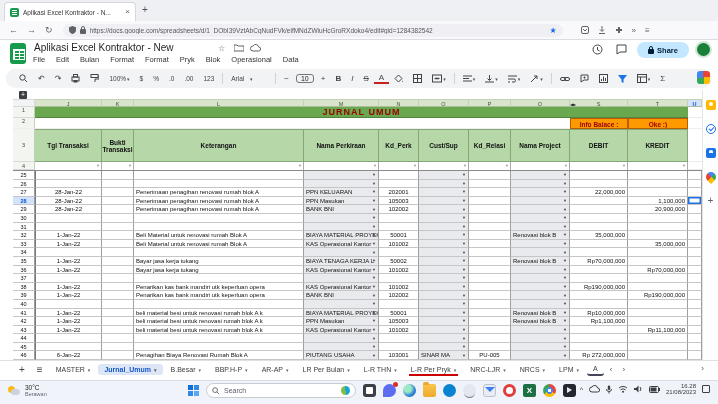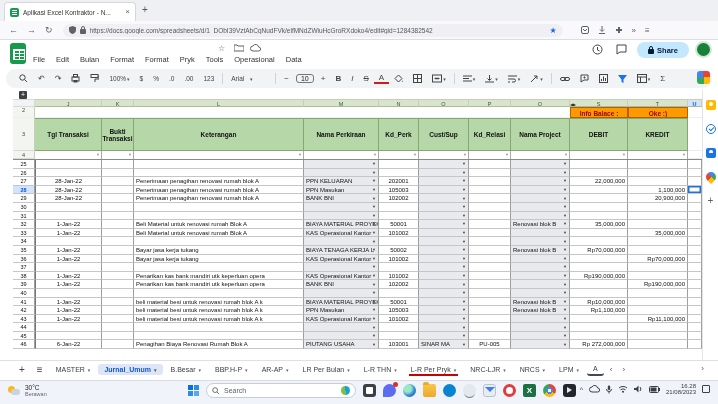--- a/index.html
+++ b/index.html
@@ -212,35 +212,36 @@
       <svg width="8" height="8" viewBox="0 0 8 8">
           <path d="M1 3h2V1h2v2h2v2H5v2H3V5H1Z" fill="#5f6368"></path>
         </svg>
       <span class="g">»</span>
       <span class="g">≡</span>
     </div>
   </div>
 
   <div class="shead">
     <div class="slogo"></div>
+    <div class="stitle">Aplikasi Excel Kontraktor - New</div>
     <span class="stico" style="left:218px">☆</span>
     <svg class="stico" style="left:234px" width="10" height="8" viewBox="0 0 10 8">
         <path d="M0 1h3l1 1h6v5H0Z" fill="none" stroke="#5f6368"></path>
       </svg>
     <svg class="stico" style="left:250px" width="11" height="8" viewBox="0 0 11 8">
         <path d="M3 7a2.5 2.5 0 0 1 0-5 3 3 0 0 1 5.6 1A2 2 0 0 1 8.6 7Z" fill="none" stroke="#5f6368"></path>
       </svg>
     <div class="menus">
         <span>File</span>
         <span>Edit</span>
         <span>Bulan</span>
         <span>Format</span>
         <span>Format</span>
         <span>Pryk</span>
-        <span>Tools</span>
+        <span>Blok</span>
         <span>Operasional</span>
         <span>Data</span>
       </div>
     <svg class="histico" style="position:absolute;left:592px" width="11" height="11" viewBox="0 0 11 11">
         <circle cx="5.5" cy="5.5" r="4.5" fill="none" stroke="#444"></circle>
         <path d="M5.5 3v3l2 1" fill="none" stroke="#444"></path>
       </svg>
     <svg class="cmtico" style="position:absolute;left:616px" width="11" height="11" viewBox="0 0 11 11">
         <path d="M1 1h9v7H4L1 10Z" fill="none" stroke="#444"></path>
       </svg>
@@ -392,20 +393,25 @@
         <div class="c" style="width: 170px;">L</div>
         <div class="c" style="width: 75px;">M</div>
         <div class="c" style="width: 40px;">N</div>
         <div class="c" style="width: 50px;">O</div>
         <div class="c" style="width: 42px;">P</div>
         <div class="c" style="width: 59px;">Q</div>
         <div class="c" style="width: 58px;">S<span class="mark" style="left: 0px;">◀▶</span></div>
         <div class="c" style="width: 60px;">T</div>
         <div class="c selhdr" style="width: 14px;">U</div>
       </div>
+    <div class="row r1">
+      <div class="c rn">1</div>
+      <div class="c title" style="width:653px">JURNAL UMUM</div>
+      <div class="c ucell"></div>
+    </div>
     <div class="row r2">
       <div class="c rn">2</div>
       <div class="c" style="width:535px"></div>
       <div class="c orange" style="width:58px">Info Balace :</div>
       <div class="c orange" style="width:60px">Oke :)</div>
       <div class="c ucell"></div>
     </div>
     <div class="row r3">
         <div class="c rn" style="width: 22px; line-height: 33px;">3</div>
         <div class="c hcell" style="width: 67px;">Tgl Transaksi</div>

